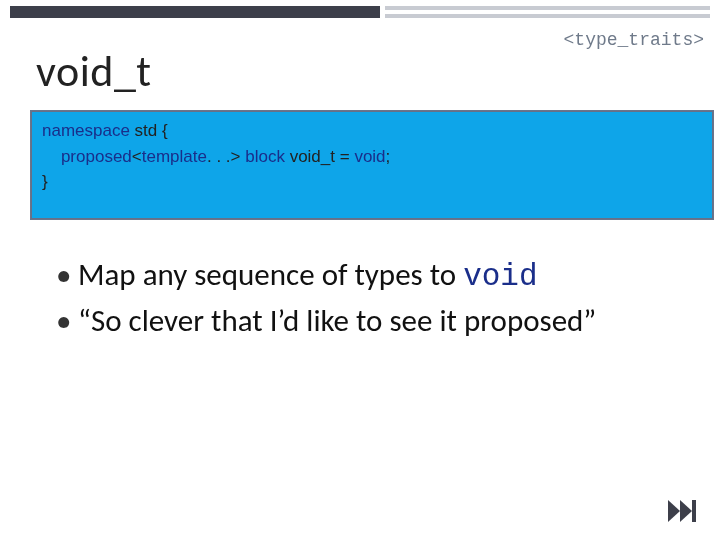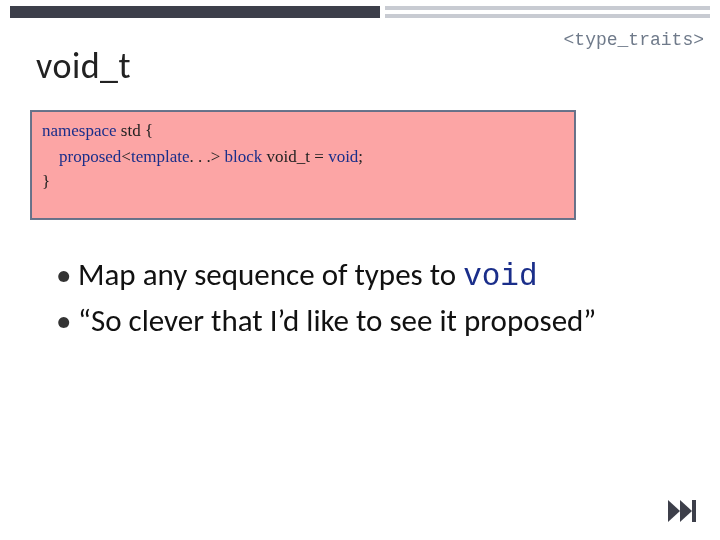--- a/index.html
+++ b/index.html
@@ -31,34 +31,34 @@
   .header-label {
     position: absolute;
     right: 16px; top: 30px;
     font-family: Consolas, "Courier New", monospace;
     color: #6f7a8a;
     font-size: 18px;
   }
   .title {
     position: absolute;
     left: 36px; top: 44px;
-    font-size: 36px;
+    font-size: 44px;
     font-weight: 400;
     color: #222;
     letter-spacing: 0.5px;
   }
   .codebox {
     position: absolute;
     left: 30px; top: 110px;
-    width: 546px;
+    width: 684px;
     height: 110px;
     border: 2px solid #667088;
-    background: #fca5a5;
+    background: #0ea5e9;
     padding: 6px 10px;
-    font-family: Liberation Serif, serif;
+    font-family: Liberation Sans, sans-serif;
     font-size: 17px;
     line-height: 1.5;
     color: #222;
   }
   .codebox::before {
     content: "";
     position: absolute;
     inset: -2px;
     border: 1px solid rgba(120,130,150,0.25);
     pointer-events: none;

